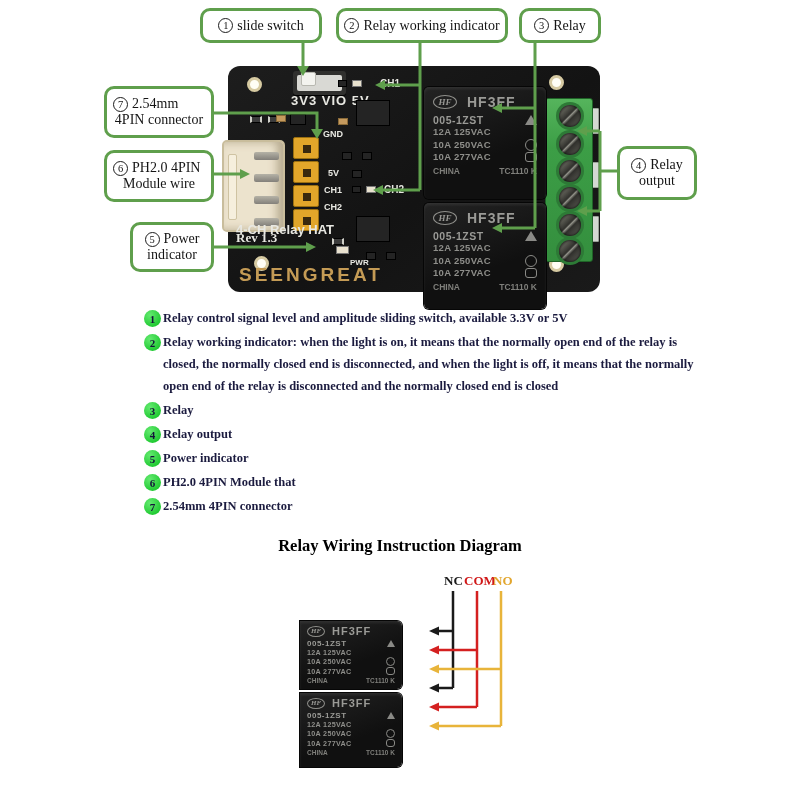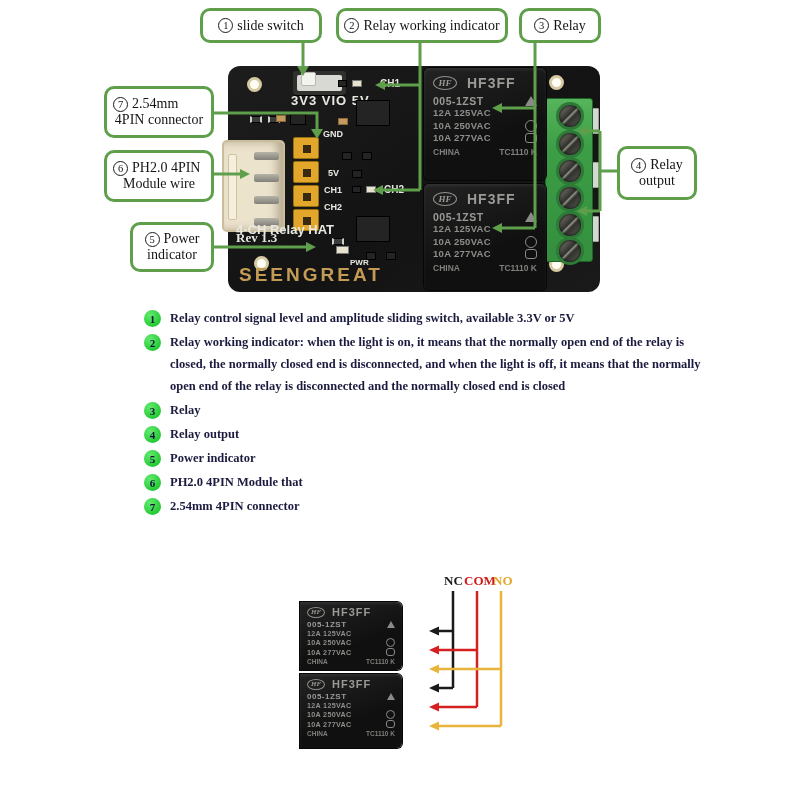--- a/index.html
+++ b/index.html
@@ -39,21 +39,21 @@
            background:linear-gradient(#b5b2a6,#83807a); border-radius:2px; }
 
   .yhdr { position:absolute; left:65px; top:71px; width:26px; height:97px; display:flex;
           flex-direction:column; gap:2px; }
   .ypin { width:26px; height:22px; background:#e2a62a; border:1px solid #9a6f10; border-radius:2px;
           position:relative; }
   .ypin:after { content:""; position:absolute; left:9px; top:7px; width:8px; height:8px; background:#39290e; }
 
   .relay { position:absolute; width:122px; background:linear-gradient(160deg,#232323,#101010 60%);
            border-radius:5px; box-shadow:0 0 0 1px #060606, inset 0 2px 3px rgba(255,255,255,.08);
-           color:#9a9a96; overflow:hidden; z-index:3; }
+           color:#9a9a96; overflow:hidden; z-index:3;margin-top:19px; }
   .relay-inner { padding:7px 9px 5px 9px; }
   .r-row { display:flex; align-items:center; }
   .hf-logo { display:inline-flex; width:24px; height:14px; border:1.6px solid #8f8f8b; border-radius:50%;
              align-items:center; justify-content:center; font-style:italic; font-weight:bold; font-size:9px;
              margin-right:10px; }
   .r-series { font-weight:bold; font-size:14px; letter-spacing:1px; font-family:"Liberation Sans", sans-serif; }
   .r-model { font-weight:bold; font-size:10.5px; letter-spacing:.5px; margin-top:4px;
              font-family:"Liberation Sans", sans-serif; }
   .r-line { font-size:9.5px; line-height:12.5px; font-weight:bold; font-family:"Liberation Sans", sans-serif;
             letter-spacing:.3px; color:#8e8e8a; }
@@ -79,21 +79,21 @@
   .brand { position:absolute; color:#c49b55; font-weight:bold; font-family:"Liberation Sans", sans-serif;
            letter-spacing:3px; }
 
   
   .notes { position:absolute; left:144px; top:307px; width:560px; }
   .note-row { display:flex; align-items:flex-start; margin-bottom:2px; }
   .lnum { flex:0 0 auto; width:17px; height:17px; border-radius:50%; margin-top:3px;
           background:radial-gradient(circle at 35% 30%, #64ea70, #1fc931 75%);
           color:#14143a; font-weight:bold; font-size:11px; display:flex; align-items:center;
           justify-content:center; }
-  .note-text { margin-left:9px; color:#1b1b3f; font-weight:bold; font-size:12.5px; line-height:22px;
+  .note-text { margin-left:2px; color:#1b1b3f; font-weight:bold; font-size:12.5px; line-height:22px;
                width:531px; }
 
   
   .wtitle { position:absolute; left:0; top:536px; width:800px; text-align:center; color:#000;
             font-weight:bold; font-size:16.5px; }
   .relay.small .relay-inner { padding:4px 7px 3px 7px; }
   .relay.small .hf-logo { width:18px; height:11px; font-size:7px; margin-right:7px; border-width:1.2px; }
   .relay.small .r-series { font-size:11px; }
   .relay.small .r-model { font-size:8px; margin-top:2px; }
   .relay.small .r-line { font-size:7.2px; line-height:9.3px; }
@@ -332,20 +332,21 @@
     <div class="note-row">
       <span class="lnum">6</span>
       <span class="note-text">PH2.0 4PIN Module that</span>
     </div>
     <div class="note-row">
       <span class="lnum">7</span>
       <span class="note-text">2.54mm 4PIN connector</span>
     </div>
   </div>
 
+  <div class="wtitle">Relay Wiring Instruction Diagram</div>
 
   <div class="abs" style="left:0;top:560px;width:800px;height:240px;">
 
     <div class="relay small" style="left:300px;top:42px;width:102px;height:68px;border-radius:0 5px 5px 0;">
       <div class="relay-inner">
         <div class="r-row">
           <span class="hf-logo">HF</span>
           <span class="r-series">HF3FF</span>
         </div>
         <div class="r-row">

